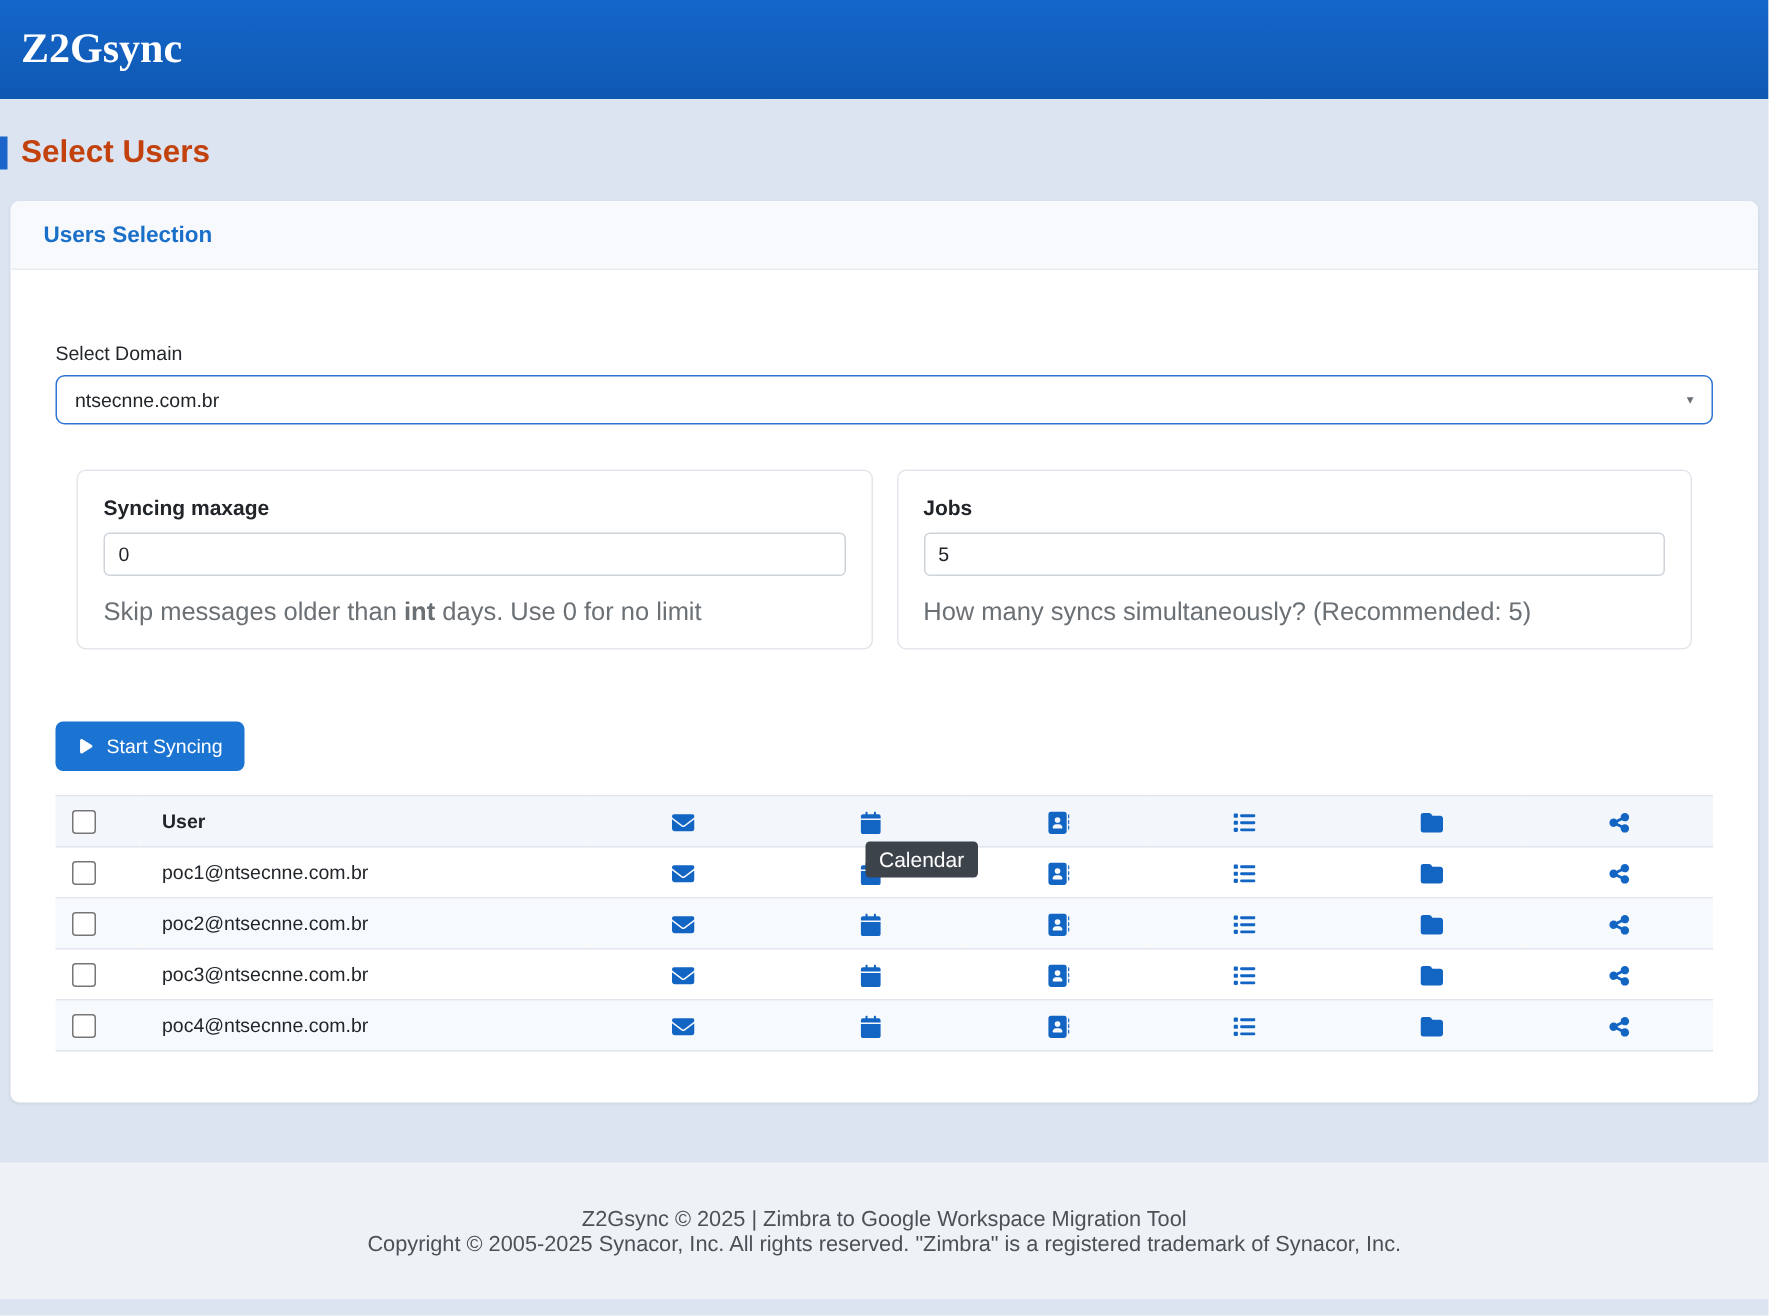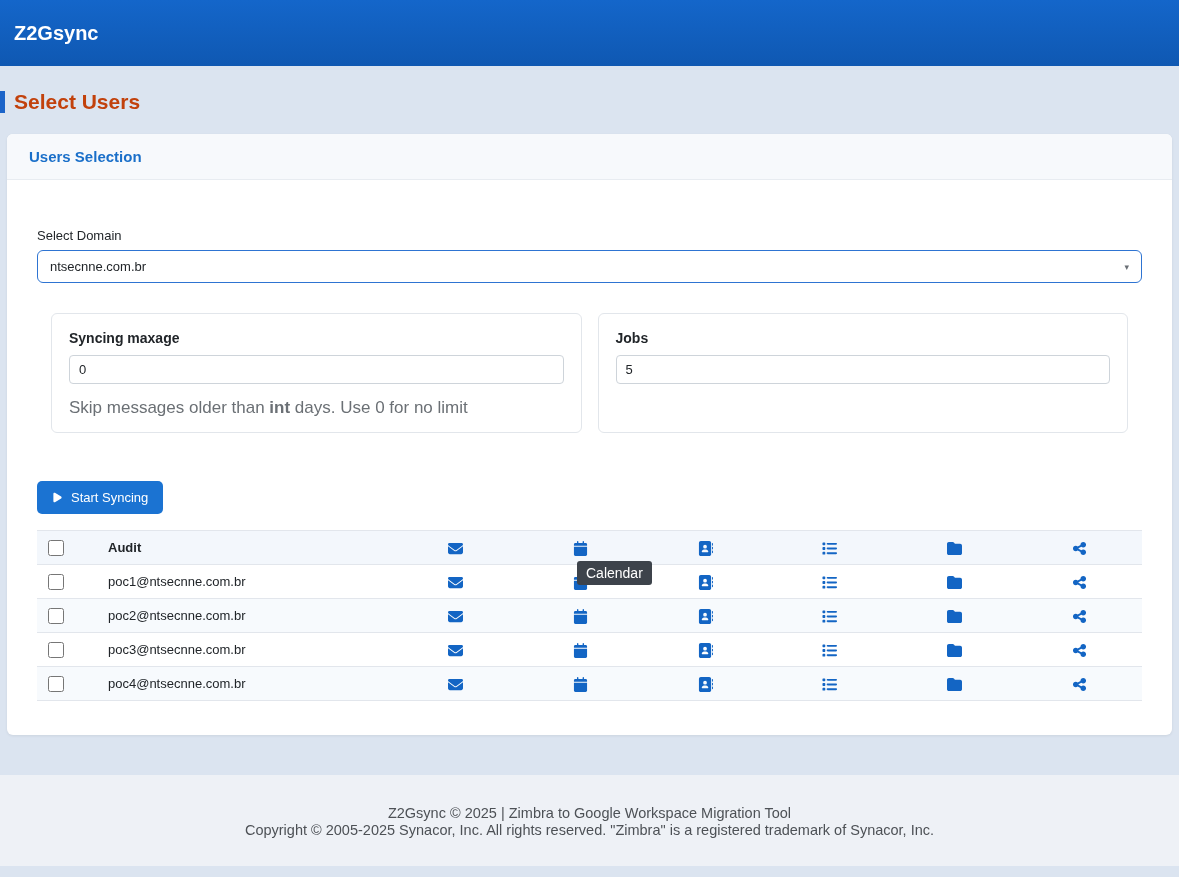--- a/index.html
+++ b/index.html
@@ -8,21 +8,21 @@
     font-family: "Liberation Sans", "DejaVu Sans", sans-serif;
     background: #dbe4f0;
     min-height: 877px;
   }
   .navbar {
     height: 66px;
     background: linear-gradient(180deg, #1466ca, #0f58b2);
     display: flex; align-items: center;
     padding: 0 14px;
   }
-  .brand { color: #ffffff; font-size: 20px; font-weight: bold; }
+  .brand { color: #ffffff; font-size: 28px; font-weight: bold; font-family: Liberation Serif, serif; }
   .page-title {
     margin: 24px 0 16px;
     display: flex; align-items: center;
     font-size: 21px; font-weight: bold; color: #c2410c;
   }
   .page-title .bar { width: 5px; height: 22px; background: #1b64c9; margin-right: 9px; }
   .container { padding: 0 7px; }
   .tabs { display: flex; gap: 2px; box-shadow: 0 2px 5px rgba(0,0,0,.10); }
   .tab {
     flex: 1; background: #ffffff; text-align: center;
@@ -111,36 +111,37 @@
 
       <div class="opt-row">
         <div class="opt-box">
           <div class="opt-title">Syncing maxage</div>
           <input class="text-input" type="text" value="0" style="">
           <div class="help"><span>Skip messages older than </span><b>int</b><span> days. Use 0 for no limit</span></div>
         </div>
         <div class="opt-box">
           <div class="opt-title">Jobs</div>
           <input class="text-input" type="text" value="5" style="">
+          <div class="help">How many syncs simultaneously? (Recommended: 5)</div>
         </div>
       </div>
 
       <button class="btn-primary">
         <svg viewBox="0 0 384 512">
             <path d="M73 39c-14.8-9.1-33.4-9.4-48.5-.9S0 62.6 0 80V432c0 17.4 9.4 33.4 24.5 41.9s33.7 8.1 48.5-.9L361 297c14.3-8.7 23-24.2 23-41s-8.7-32.2-23-41L73 39z"></path>
           </svg>
         <span>Start Syncing</span>
       </button>
 
       <div class="table-wrap">
         <table>
           <thead>
             <tr>
               <th class="cb-cell"><input type="checkbox" style=""></th>
-              <th class="user-cell">Audit</th>
+              <th class="user-cell">User</th>
               <th class="icon-cell"><svg viewBox="0 0 512 512">
                     <path d="M48 64C21.5 64 0 85.5 0 112c0 15.1 7.1 29.3 19.2 38.4L236.8 313.6c11.4 8.5 27 8.5 38.4 0L492.8 150.4c12.1-9.1 19.2-23.3 19.2-38.4c0-26.5-21.5-48-48-48L48 64zM0 176V384c0 35.3 28.7 64 64 64H448c35.3 0 64-28.7 64-64V176L294.4 339.2c-22.8 17.1-54 17.1-76.8 0L0 176z"></path>
                   </svg></th>
               <th class="icon-cell"><svg viewBox="0 0 448 512">
                     <path d="M152 24c0-13.3-10.7-24-24-24S104 10.7 104 24V64H48C21.5 64 0 85.5 0 112v48H448V112c0-26.5-21.5-48-48-48H344V24c0-13.3-10.7-24-24-24s-24 10.7-24 24V64H152V24zM448 192H0V464c0 26.5 21.5 48 48 48H400c26.5 0 48-21.5 48-48V192z"></path>
                   </svg></th>
               <th class="icon-cell"><svg viewBox="0 0 512 512">
                     <path d="M96 0C60.7 0 32 28.7 32 64V448c0 35.3 28.7 64 64 64H384c35.3 0 64-28.7 64-64V64c0-35.3-28.7-64-64-64H96zM208 288h64c44.2 0 80 35.8 80 80c0 8.8-7.2 16-16 16H144c-8.8 0-16-7.2-16-16c0-44.2 35.8-80 80-80zm-32-96a64 64 0 1 1 128 0 64 64 0 1 1 -128 0zM512 80c0-8.8-7.2-16-16-16s-16 7.2-16 16v64c0 8.8 7.2 16 16 16s16-7.2 16-16V80zM496 192c-8.8 0-16 7.2-16 16v64c0 8.8 7.2 16 16 16s16-7.2 16-16V208c0-8.8-7.2-16-16-16zm16 144c0-8.8-7.2-16-16-16s-16 7.2-16 16v64c0 8.8 7.2 16 16 16s16-7.2 16-16V336z"></path>
                   </svg></th>
               <th class="icon-cell"><svg viewBox="0 0 512 512">

